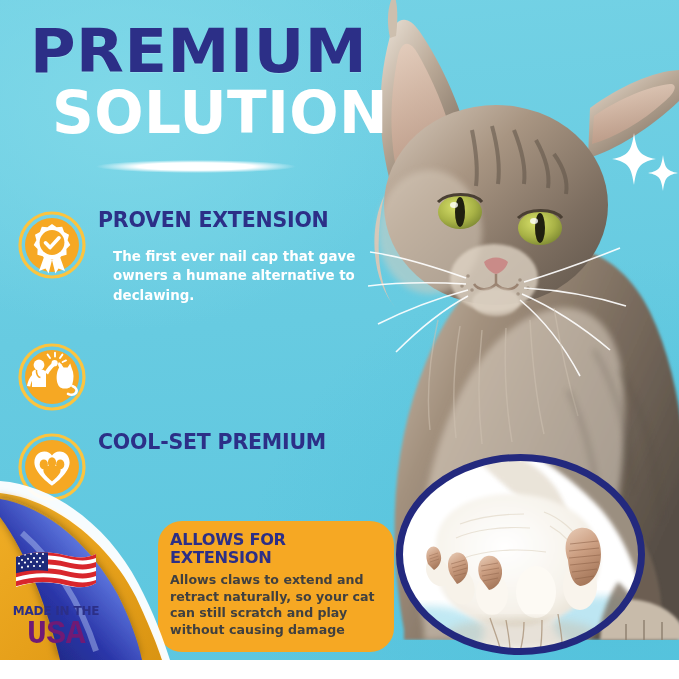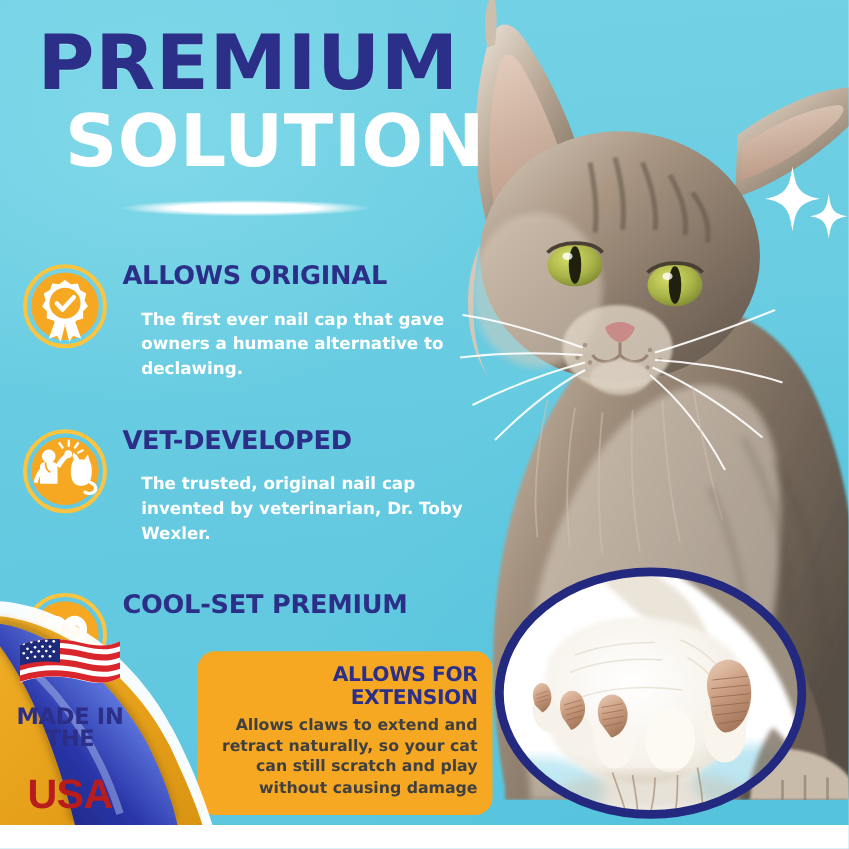--- a/index.html
+++ b/index.html
@@ -129,24 +129,24 @@
   }
 
   
   .callout {
     position: absolute;
     left: 158px;
     top: 521px;
     width: 236px;
     padding: 10px 12px 13px 12px;
     background: #f6a823;
-    border-radius: 14px;
+    border-radius: 24px;
     box-sizing: border-box;
     z-index: 13;
-    text-align: right;
+    text-align: left;
   }
   .callout-title {
     font-family: "DejaVu Sans", sans-serif;
     font-weight: 700;
     font-size: 16.2px;
     line-height: 1.1;
     letter-spacing: -0.3px;
     color: #2c2f87;
     margin: 0 0 5px 0;
   }
@@ -183,34 +183,34 @@
     left: 8px;
     bottom: 8px;
     width: 96px;
     text-align: center;
     z-index: 17;
   }
   .flag-wrap { width: 84px; height: 50px; margin: 0 auto 2px auto; }
   .usa-made {
     font-family: "DejaVu Sans", sans-serif;
     font-weight: 700;
-    font-size: 18px;
+    font-size: 12px;
     letter-spacing: -0.2px;
     color: #2c2f87;
     line-height: 1;
     margin: 0;
   }
   .usa-big {
-    font-family: Liberation Sans, sans-serif;
+    font-family: Liberation Mono, monospace;
     font-weight: 700;
     font-size: 33px;
     letter-spacing: -0.5px;
-    color: #b91c1c;
+    color: #701a75;
     line-height: 1.02;
-    margin: 17px 0 0 0;
+    margin: 1px 0 0 0;
   }
 </style>
 </head>
 <body>
 
 <div id="stage">
 
   <div class="bg-wash"></div>
 
   <svg class="cat-photo" viewBox="0 0 330 650" preserveAspectRatio="xMidYMin slice">
@@ -378,21 +378,21 @@
                  L52.3 34 L48.4 38.1 L48.6 43.7 L43.2 45.3 L39.8 49.8
                  L34 48.6 L28.2 49.8 L24.8 45.3 L19.4 43.7 L19.6 38.1
                  L15.7 34 L18.4 29.3 L17 23.8 L21.9 21 L23.8 15.7
                  L29.4 16.3 Z" fill="#ffffff"></path>
         <circle cx="34" cy="31.5" r="12.4" fill="#f6a823"></circle>
         <path d="M27.5 31.8 L32 36.6 L41 26.8" stroke="#ffffff" stroke-width="3.6" fill="none" stroke-linecap="round" stroke-linejoin="round"></path>
         <path d="M26 46 L21 60 L27.5 57.6 L30.6 62.4 L34 49 Z" fill="#ffffff"></path>
         <path d="M42 46 L47 60 L40.5 57.6 L37.4 62.4 L34 49 Z" fill="#ffffff"></path>
       </svg>
       <div class="feature-text">
-        <p class="feature-title">ALLOWS ORIGINAL</p>
+        <p class="feature-title">PROVEN EXTENSION</p>
         <p class="feature-body">The first ever nail cap that gave owners a humane alternative to declawing.</p>
       </div>
     </div>
 
     <div class="feature">
       <svg class="feature-icon" viewBox="0 0 68 68">
         <circle cx="34" cy="34" r="32" fill="none" stroke="#fcc43f" stroke-width="3.2"></circle>
         <circle cx="34" cy="34" r="27" fill="#f6a823"></circle>
 
         <circle cx="21" cy="22" r="5.4" fill="#ffffff"></circle>
@@ -421,24 +421,20 @@
                  L53.8 25.6 C56 30 56 36 54.4 41 C53.2 44.6 50 45.6 47 45.6
                  C44 45.6 41 44.6 39.8 41 C38 36 38.4 29.8 40.6 25.4 Z" fill="#ffffff"></path>
 
         <path d="M54.4 43 C58.6 44.6 59.8 48 57.4 50.4 C55.6 52.2 52.2 52 50 50.8" stroke="#ffffff" stroke-width="2.6" fill="none" stroke-linecap="round"></path>
 
         <path d="M41.2 24.6 C39.8 22.6 39.6 20.4 41 19 L43.6 21.6
                  C42.8 22.4 42.6 23.4 43 24.4 Z" fill="#ffffff"></path>
 
         <path d="M8 44 L60 44 L60 47 L8 47 Z" fill="#ffffff" opacity="0"></path>
       </svg>
-      <div class="feature-text">
-        <p class="feature-title">VET-DEVELOPED</p>
-        <p class="feature-body">The trusted, original nail cap invented by veterinarian, Dr. Toby Wexler.</p>
-      </div>
     </div>
 
     <div class="feature">
       <svg class="feature-icon" viewBox="0 0 68 68">
         <circle cx="34" cy="34" r="32" fill="none" stroke="#fcc43f" stroke-width="3.2"></circle>
         <circle cx="34" cy="34" r="27" fill="#f6a823"></circle>
         <path d="M34 52.6 C34 52.6 16.4 40.6 16.4 29.4 C16.4 23 20.8 18.6 26.4 18.6
                  C30 18.6 32.6 20.4 34 22.6 C35.4 20.4 38 18.6 41.6 18.6
                  C47.2 18.6 51.6 23 51.6 29.4 C51.6 40.6 34 52.6 34 52.6 Z" fill="#ffffff"></path>
         <ellipse cx="25.8" cy="31.4" rx="4.1" ry="5" fill="#f6a823"></ellipse>

